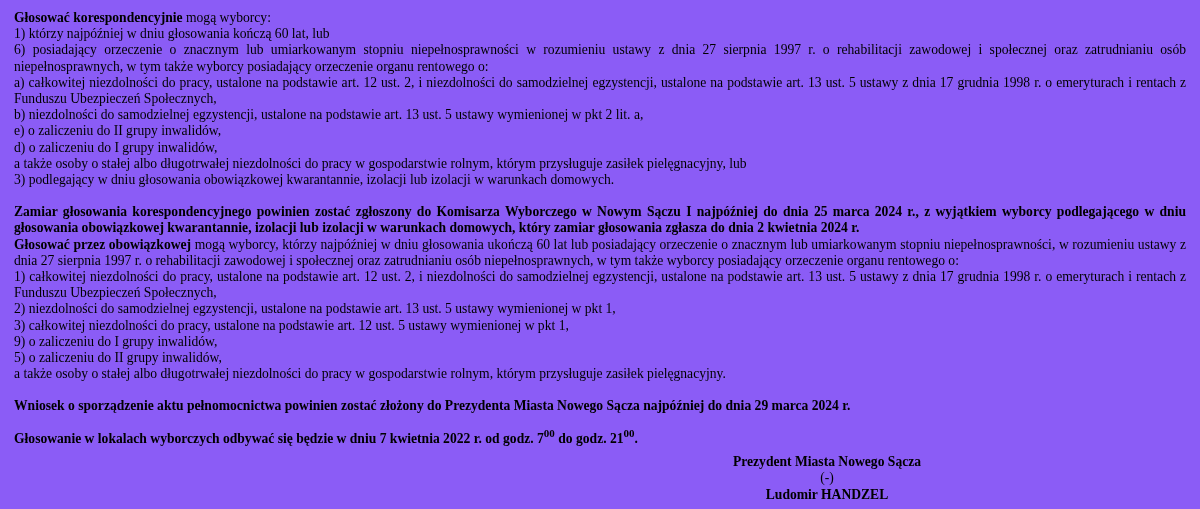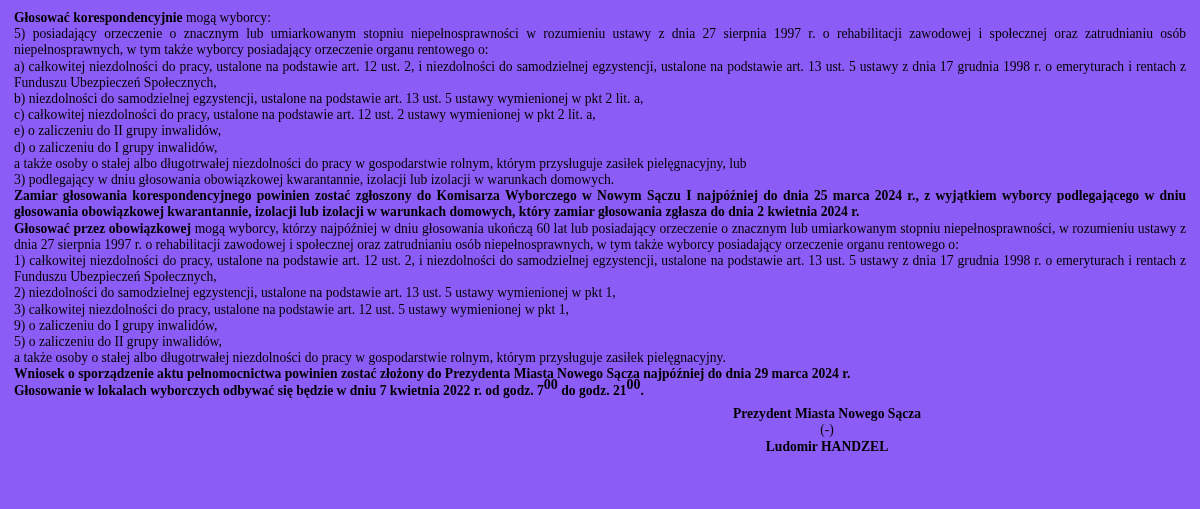--- a/index.html
+++ b/index.html
@@ -20,26 +20,27 @@
     color: #000000;
     overflow: hidden;
   }
   .page p {
     margin: 0;
     padding: 0;
     text-align: justify;
   }
   .page p.bold {
     font-weight: bold;
+    margin-top: 16px;
   }
   .page b {
     font-weight: bold;
   }
   sup.hours {
-    font-size: 14px;
+    font-size: 11px;
     font-weight: bold;
     vertical-align: super;
     line-height: 0;
   }
   .signature {
     margin-top: 7px;
     margin-left: 430px;
     width: 766px;
     text-align: center;
   }
@@ -53,28 +54,28 @@
     font-weight: bold;
   }
 </style>
 </head>
 <body>
 
 <div class="page">
 
   <p><b>Głosować korespondencyjnie</b><span> mogą wyborcy:</span></p>
 
+  <p><span>1) którzy najpóźniej w dniu głosowania kończą 60 lat, lub</span></p>
 
-  <p><span>5) posiadający orzeczenie o znacznym lub umiarkowanym stopniu niepełnosprawności w rozumieniu ustawy z dnia 27 sierpnia 1997 r. o rehabilitacji zawodowej i społecznej oraz zatrudnianiu osób niepełnosprawnych, w tym także wyborcy posiadający orzeczenie organu rentowego o:</span></p>
+  <p><span>6) posiadający orzeczenie o znacznym lub umiarkowanym stopniu niepełnosprawności w rozumieniu ustawy z dnia 27 sierpnia 1997 r. o rehabilitacji zawodowej i społecznej oraz zatrudnianiu osób niepełnosprawnych, w tym także wyborcy posiadający orzeczenie organu rentowego o:</span></p>
 
   <p><span>a) całkowitej niezdolności do pracy, ustalone na podstawie art. 12 ust. 2, i niezdolności do samodzielnej egzystencji, ustalone na podstawie art. 13 ust. 5 ustawy z dnia 17 grudnia 1998 r. o emeryturach i rentach z Funduszu Ubezpieczeń Społecznych,</span></p>
 
   <p><span>b) niezdolności do samodzielnej egzystencji, ustalone na podstawie art. 13 ust. 5 ustawy wymienionej w pkt 2 lit. a,</span></p>
 
-  <p><span>c) całkowitej niezdolności do pracy, ustalone na podstawie art. 12 ust. 2 ustawy wymienionej w pkt 2 lit. a,</span></p>
 
   <p><span>e) o zaliczeniu do II grupy inwalidów,</span></p>
 
   <p><span>d) o zaliczeniu do I grupy inwalidów,</span></p>
 
   <p><span>a także osoby o stałej albo długotrwałej niezdolności do pracy w gospodarstwie rolnym, którym przysługuje zasiłek pielęgnacyjny, lub</span></p>
 
   <p><span>3) podlegający w dniu głosowania obowiązkowej kwarantannie, izolacji lub izolacji w warunkach domowych.</span></p>
 
   <p class="bold"><span>Zamiar głosowania korespondencyjnego powinien zostać zgłoszony do Komisarza Wyborczego w Nowym Sączu I najpóźniej do dnia 25 marca 2024 r., z wyjątkiem wyborcy podlegającego w dniu głosowania obowiązkowej kwarantannie, izolacji lub izolacji w warunkach domowych, który zamiar głosowania zgłasza do dnia 2 kwietnia 2024 r.</span></p>

